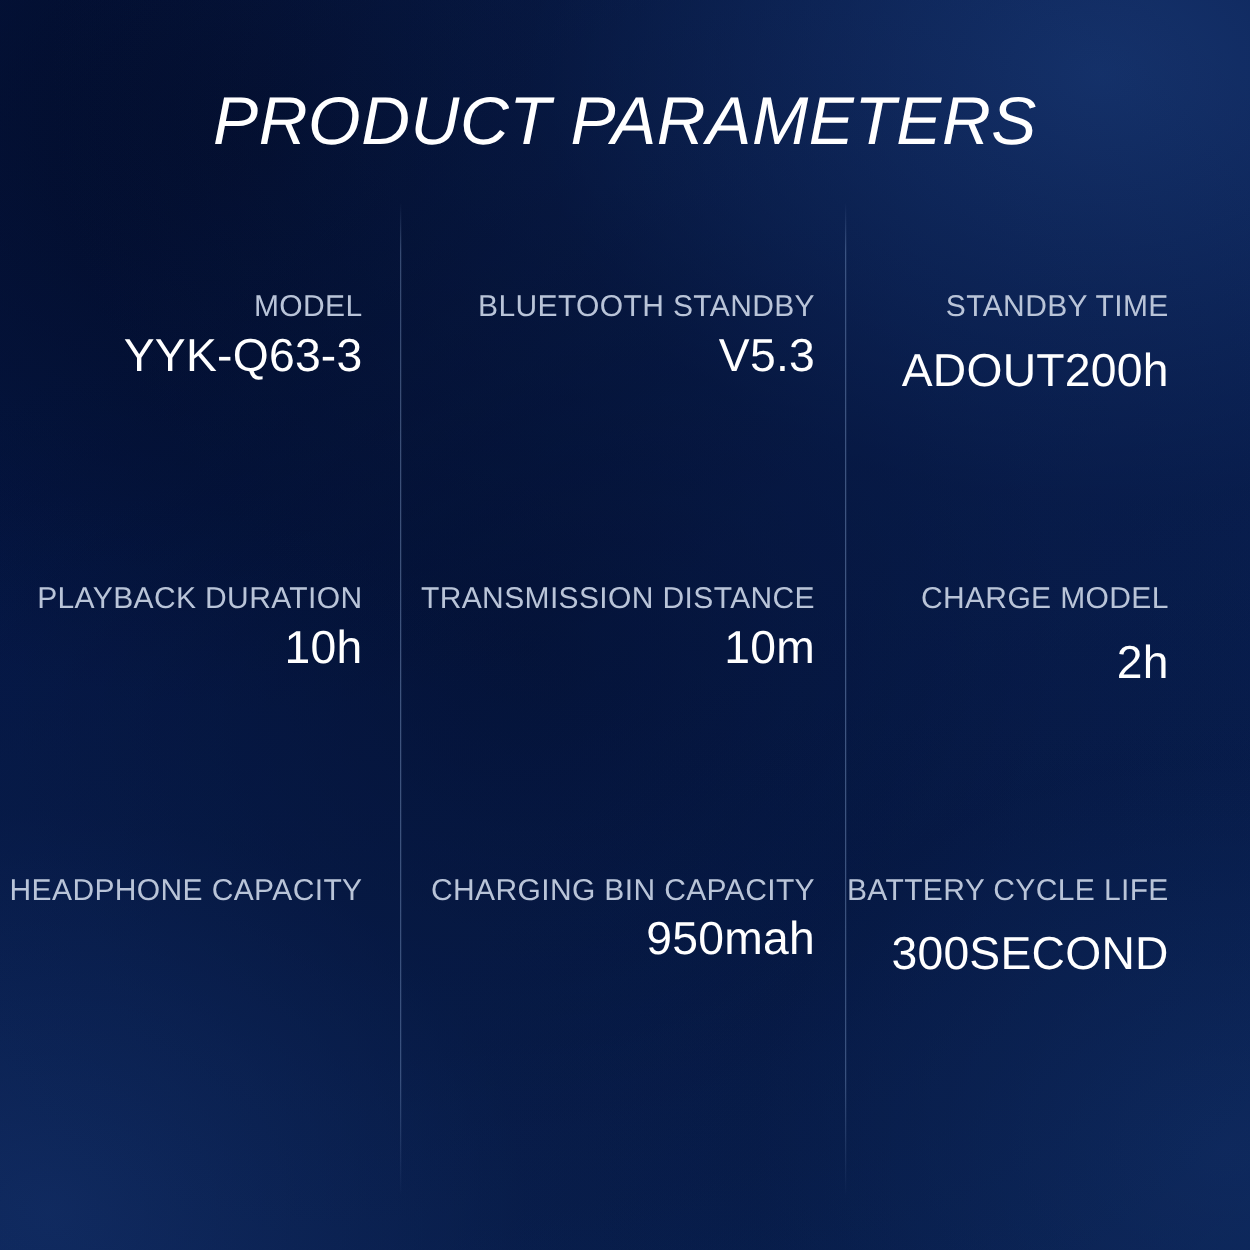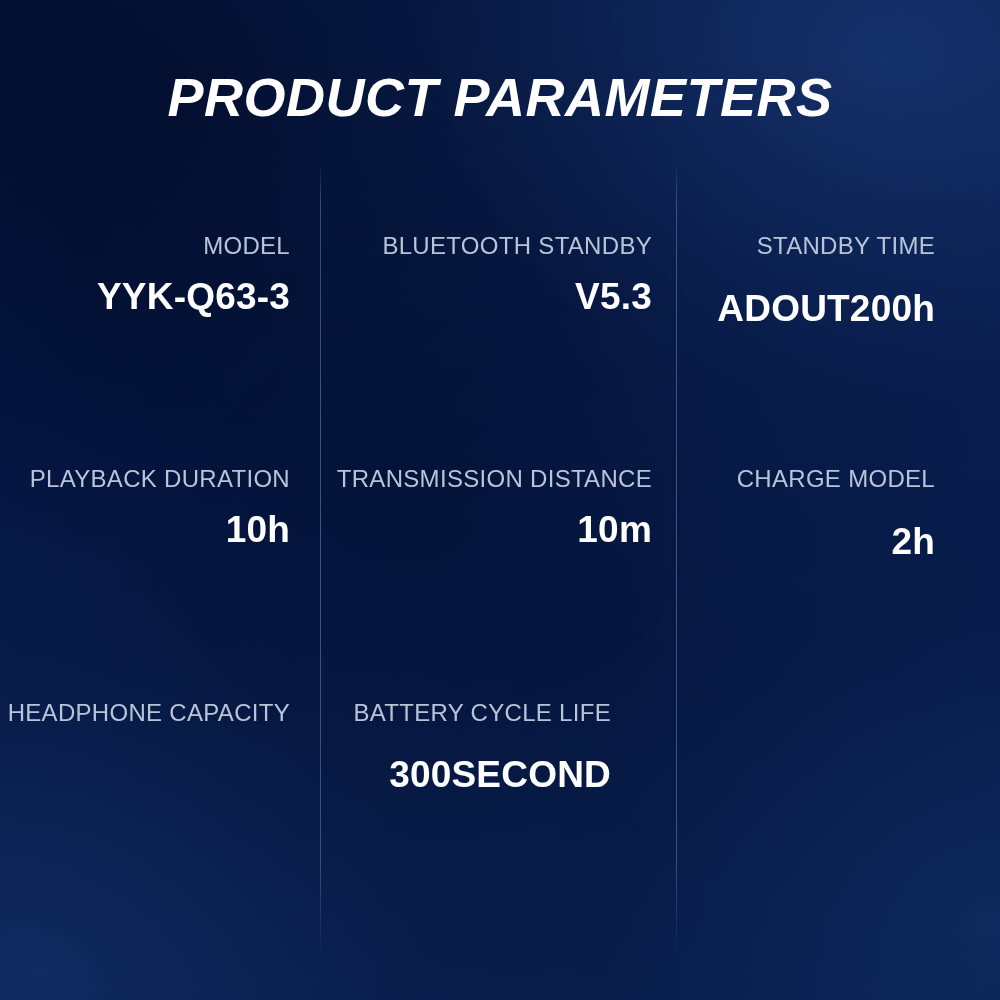--- a/index.html
+++ b/index.html
@@ -35,21 +35,21 @@
     background: radial-gradient(ellipse 78% 70% at 42% 52%, rgba(2,12,40,0.55) 0%, rgba(2,12,40,0.18) 55%, rgba(2,12,40,0) 100%);
   }
 
   #title {
     position: absolute;
     top: 66px;
     left: 0;
     width: 1000px;
     text-align: center;
     font-size: 54px;
-    font-weight: 700;
+    font-weight: 400;
     font-style: italic;
     letter-spacing: 0.5px;
     color: #ffffff;
     white-space: nowrap;
   }
 
   .divider {
     position: absolute;
     top: 162px;
     width: 1px;
@@ -90,23 +90,23 @@
   .param-label {
     font-size: 24px;
     font-weight: 400;
     letter-spacing: 0.3px;
     color: #b9c4d8;
     white-space: nowrap;
     line-height: 1.15;
   }
 
   .param-value {
-    margin-top: 16px;
+    margin-top: 4px;
     font-size: 37px;
-    font-weight: 700;
+    font-weight: 400;
     letter-spacing: 0.2px;
     color: #ffffff;
     white-space: nowrap;
     line-height: 1.15;
   }
 </style>
 </head>
 <body>
 
 <div id="page">
@@ -142,19 +142,23 @@
       <div class="param-value">10m</div>
     </div>
     <div class="cell col-2 row-1">
       <div class="param-label">CHARGE MODEL</div>
       <div class="param-value">2h</div>
     </div>
 
     <div class="cell col-0 row-2">
       <div class="param-label">HEADPHONE CAPACITY</div>
     </div>
+    <div class="cell col-1 row-2">
+      <div class="param-label">CHARGING BIN CAPACITY</div>
+      <div class="param-value">950mah</div>
+    </div>
     <div class="cell col-2 row-2">
       <div class="param-label">BATTERY CYCLE LIFE</div>
       <div class="param-value">300SECOND</div>
     </div>
 
   </div>
 </div>
 
 </body></html>

